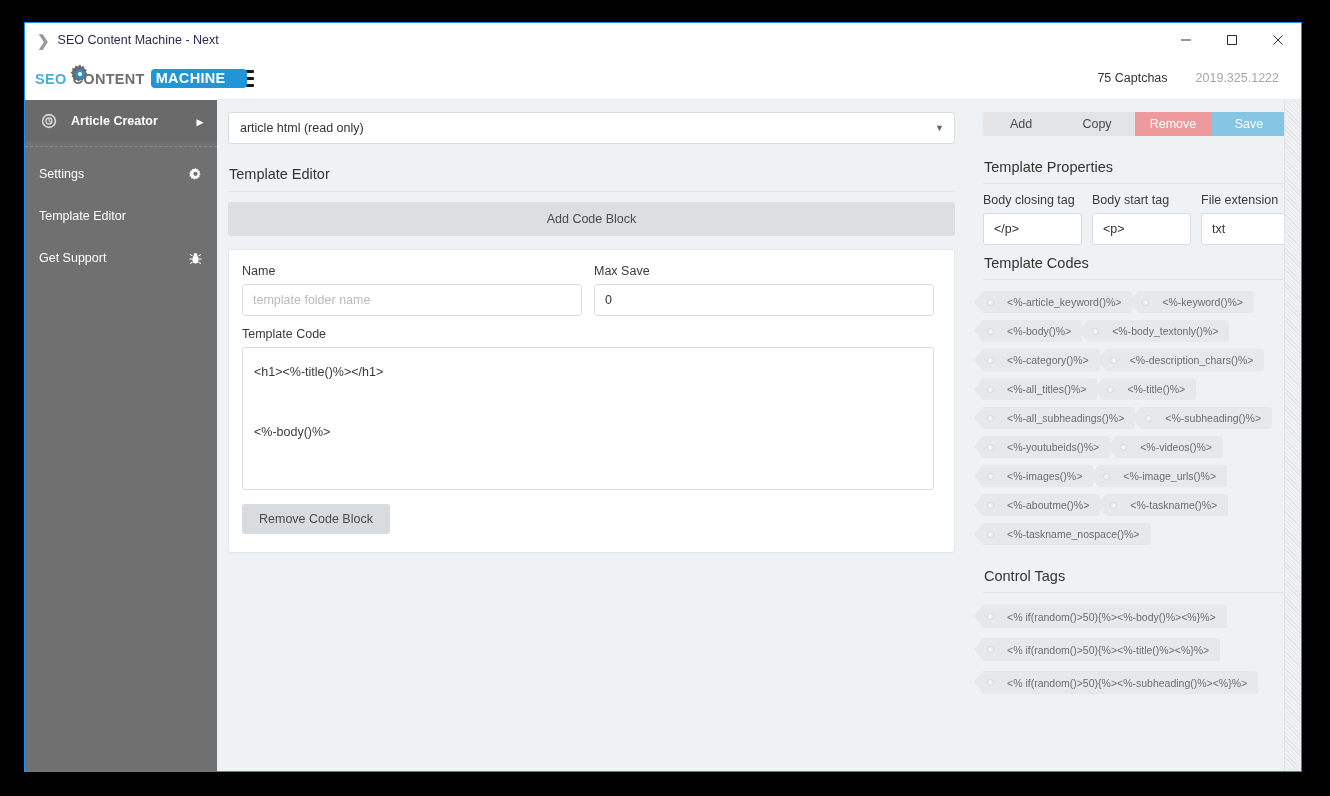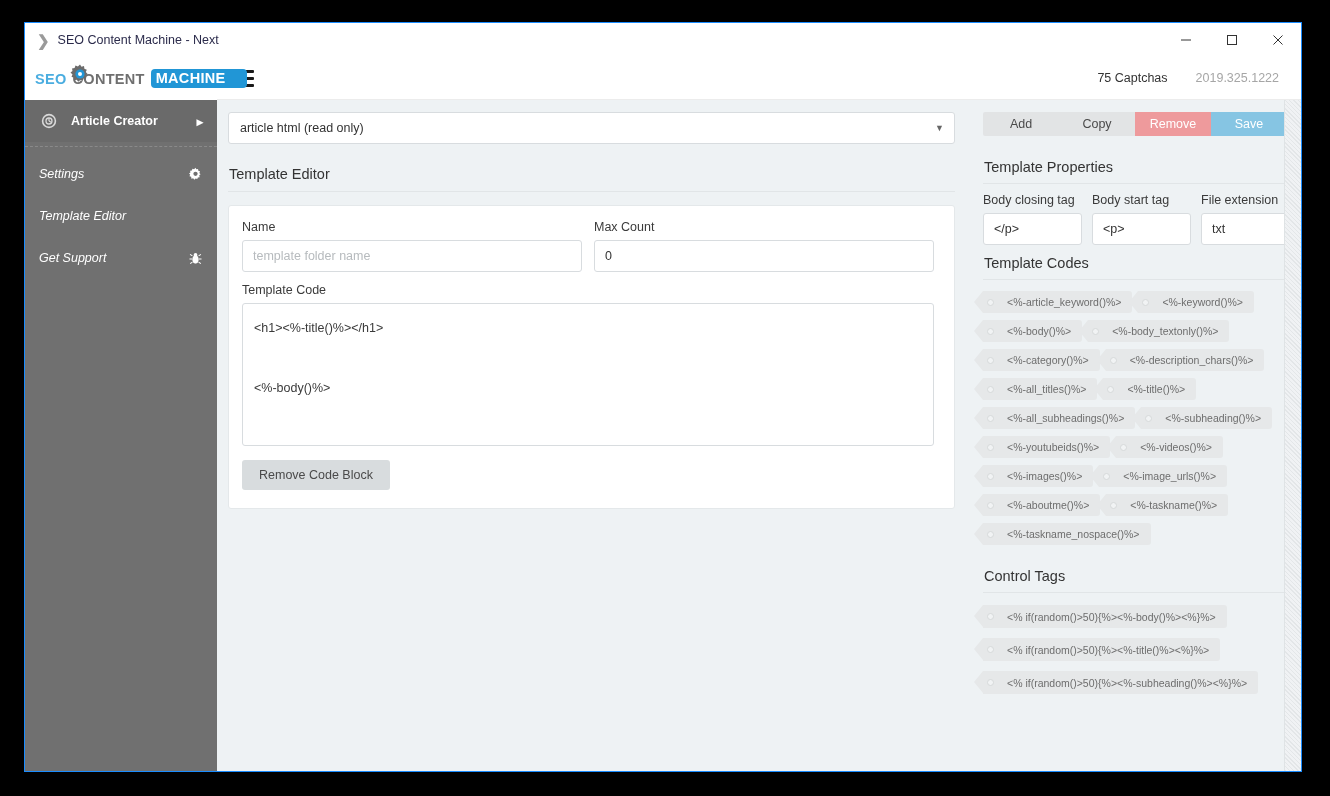--- a/index.html
+++ b/index.html
@@ -88,21 +88,21 @@
     color: #ffffff;
     font-size: 12.5px;
     cursor: default;
   }
   .side-item.active { background: #6a6a6a; font-weight: bold; }
   .side-item .si-icon { width: 20px; display: flex; align-items: center; }
   .side-item .si-label { flex: 1 1 auto; margin-left: 10px; }
   .side-item .si-right { width: 16px; display: flex; justify-content: flex-end; align-items: center; }
   .side-divider { height: 1px; margin: 4px 0 6px 0; border-top: 1px dashed #8a8a8a; }
   .side-item.plain { padding-left: 14px; }
-  .side-item.plain .si-label { margin-left: 0; font-style: italic; }
+  .side-item.plain .si-label { margin-left: 0; }
 
   
   .content-wrap { flex: 1 1 auto; display: flex; flex-direction: column; min-width: 0; }
 
   .topbar {
     height: 43px; flex: 0 0 43px;
     background: #ffffff;
     display: flex; align-items: center;
     padding: 0 22px 0 17px;
     border-bottom: 1px solid #ececec;
@@ -383,29 +383,30 @@
         <div class="center-col">
 
           <div class="select-box">
             <span>article html (read only)</span>
             <span class="caret">▼</span>
           </div>
 
           <div class="section-title">Template Editor</div>
           <div class="hr"></div>
 
+          <div class="add-code-block">Add Code Block</div>
 
           <div class="code-card">
             <div class="field-row">
               <div class="field name">
                 <span class="field-label">Name</span>
                 <input class="text-input" type="text" value="" placeholder="template folder name" style="">
               </div>
               <div class="field maxcount">
-                <span class="field-label">Max Count</span>
+                <span class="field-label">Max Save</span>
                 <input class="text-input" type="text" value="0" style="">
               </div>
             </div>
 
             <div class="field code">
               <span class="field-label">Template Code</span>
               <textarea class="code-area" style="">&lt;h1&gt;&lt;%-title()%&gt;&lt;/h1&gt;
 
 &lt;%-body()%&gt;</textarea>
             </div>

